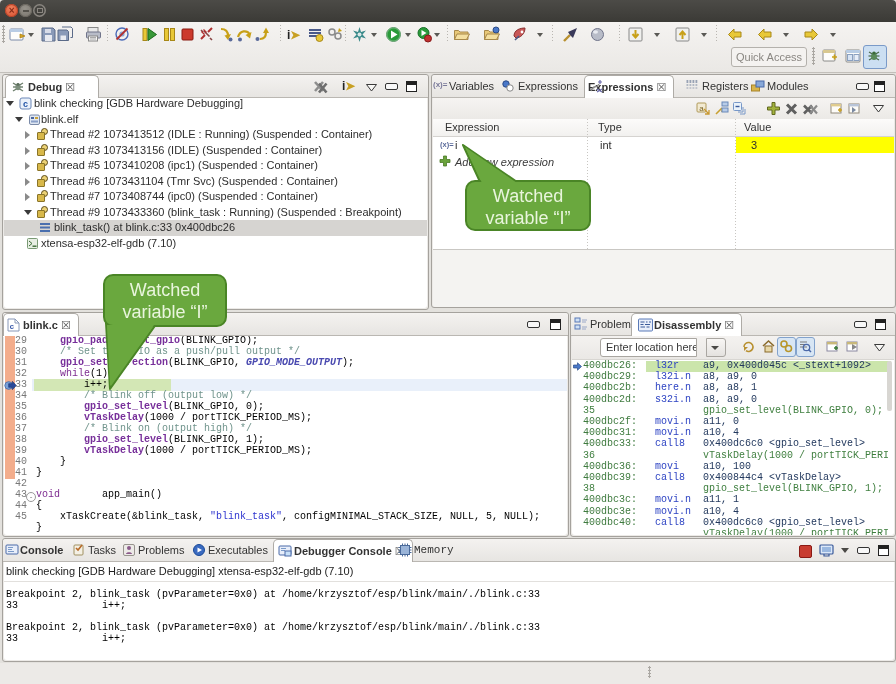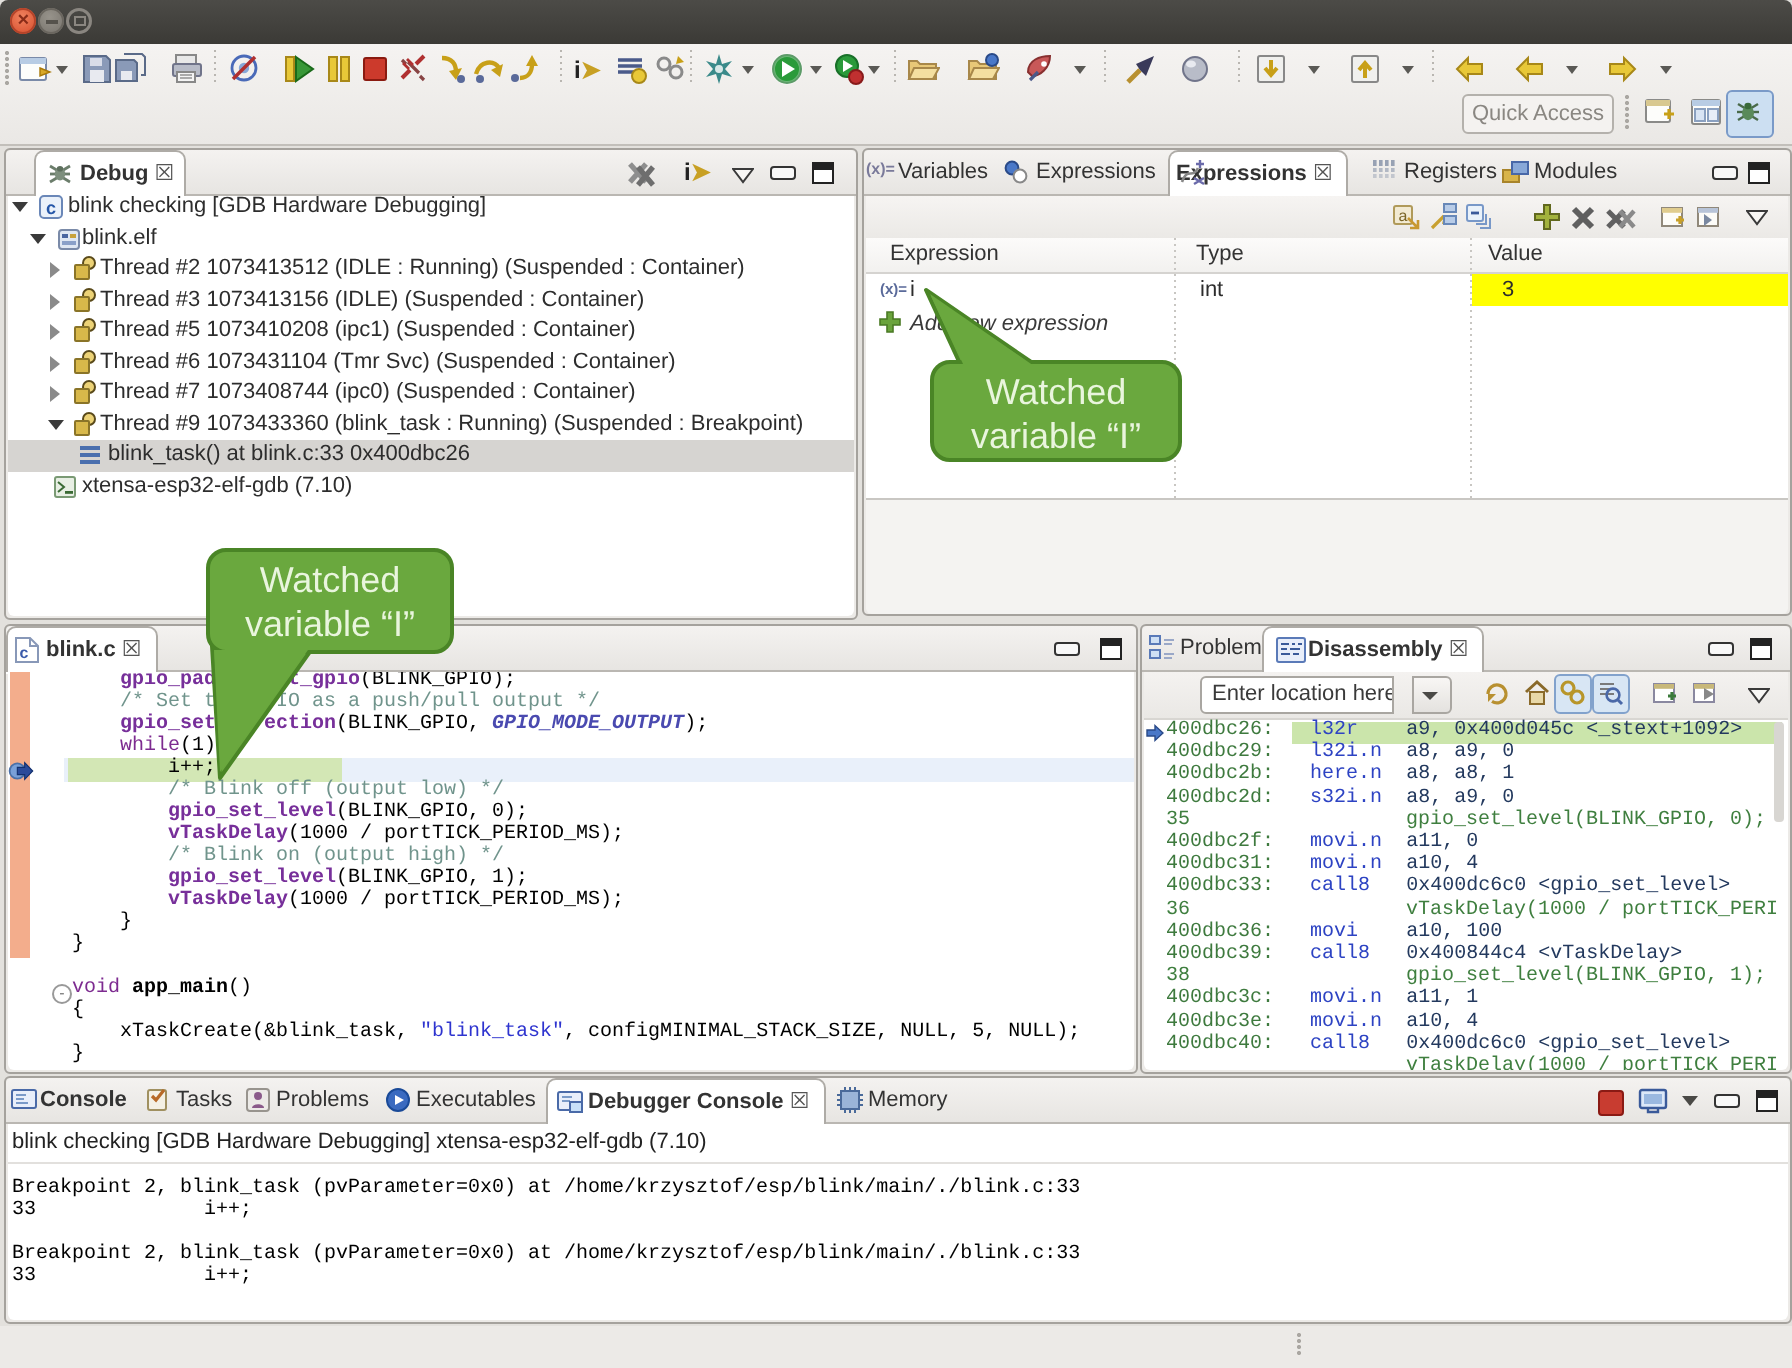--- a/index.html
+++ b/index.html
@@ -35,21 +35,21 @@
   .maxbtn:before{content:"";position:absolute;left:0;top:0;width:9px;height:3px;background:#222;}
   .viewmenu{position:absolute;width:0;height:0;border-left:4px solid transparent;border-right:4px solid transparent;border-top:5px solid #4a4946;}
   .mono{font-family:"Liberation Mono",monospace;font-size:10px;white-space:pre;}
   .sans11{font-size:11px;color:#2d2d2d;white-space:nowrap;}
   
   .kw{color:#7d2b90;font-weight:normal;}
   .fn{color:#772f9a;font-weight:bold;}
   .cm{color:#70948c;}
   .st{color:#2e34cf;}
   .mc{color:#4a4ab0;font-weight:bold;font-style:italic;}
-  .bb{font-weight:bold;}
+  .bb{font-weight:normal;margin-left:36px;}
   
   .daddr{color:#3e7a3e;}
   .dmn{color:#2d43c3;}
   .dop{color:#23395e;}
   .dsrc{color:#3f7f3f;}
   
   .callout-svg{position:absolute;overflow:visible;}
   
   .exp{position:absolute;left:0;top:4px;width:0;height:0;border-left:4px solid transparent;border-right:4px solid transparent;border-top:5px solid #3a3a3a;}
   .col{position:absolute;left:1px;top:3px;width:0;height:0;border-top:4px solid transparent;border-bottom:4px solid transparent;border-left:5px solid #8a8a8a;}
@@ -236,21 +236,21 @@
           <line x1="13.5" y1="8" x2="8" y2="8"></line>
           <line x1="13" y1="12" x2="8" y2="9"></line>
         </g>
         <ellipse cx="8" cy="8.5" rx="3" ry="3.6" fill="#5a8a5a"></ellipse>
         <ellipse cx="8" cy="5" rx="1.8" ry="1.6" fill="#3a6a3a"></ellipse>
       </svg>
   </div>
 
   <div class="panel" id="debugpanel" style="left:2px;top:74px;width:425px;height:234px;">
     <div class="tabrow"></div>
-    <div class="tab active" style="left:14px;padding:0 5px 0 22px;">
+    <div class="tab active" style="left:2px;padding:0 23px 0 22px;">
       <svg class="abs" style="left:4px;top:3px;" width="16" height="16" viewBox="0 0 16 16">
           <g stroke="#6b7d6b" stroke-width="1.4" fill="none">
             <line x1="3" y1="4" x2="8" y2="7"></line>
             <line x1="3" y1="8" x2="8" y2="8"></line>
             <line x1="3" y1="12" x2="8" y2="9"></line>
             <line x1="13" y1="4" x2="8" y2="7"></line>
             <line x1="13" y1="8" x2="8" y2="8"></line>
             <line x1="13" y1="12" x2="8" y2="9"></line>
           </g>
           <ellipse cx="8" cy="8" rx="2.6" ry="3.2" fill="#7d8f7d"></ellipse>
@@ -478,20 +478,37 @@
       <div class="abs" style="left:28px;top:43px;width:535px;height:12px;background:#e9f0fa;"></div>
 
       <div class="abs" style="left:30px;top:43px;width:137px;height:12px;background:#d3e7b5;"></div>
 
       <svg class="abs" style="left:0px;top:44px;" width="13" height="11" viewBox="0 0 14 12">
           <circle cx="5" cy="6" r="4.2" fill="#7aa0d8" stroke="#4a70a8"></circle>
           <path d="M5 4 h4 v-2.6 L13.4 6 L9 10.6 V8 H5 z" fill="#2a4a9a" stroke="#13306e" stroke-width="0.6"></path>
         </svg>
 
       <div class="abs" style="left:22px;top:156px;width:8px;height:8px;border:1px solid #999;border-radius:50%;background:#fff;font-size:8px;line-height:7px;text-align:center;color:#777;">-</div>
+      <div class="mono abs" style="left:7px;top:-1px;width:16px;line-height:11px;text-align:right;color:#787878;">29
+30
+31
+32
+33
+34
+35
+36
+37
+38
+39
+40
+41
+42
+43
+44
+45</div>
       <div class="mono abs" style="left:32px;top:-1px;line-height:11px;color:#000;"><span class="fn">    gpio_pad_select_gpio</span>(BLINK_GPIO);
 <span class="cm">    /* Set the GPIO as a push/pull output */</span>
 <span class="fn">    gpio_set_direction</span>(BLINK_GPIO, <span class="mc">GPIO_MODE_OUTPUT</span>);
     <span class="kw">while</span>(1)
         i++;
 <span class="cm">        /* Blink off (output low) */</span>
         <span class="fn">gpio_set_level</span>(BLINK_GPIO, 0);
         <span class="fn">vTaskDelay</span>(1000 / portTICK_PERIOD_MS);
 <span class="cm">        /* Blink on (output high) */</span>
         <span class="fn">gpio_set_level</span>(BLINK_GPIO, 1);
@@ -622,21 +639,21 @@
       <span class="tablabel">Executables</span>
     </div>
     <div class="tab active" style="left:270px;padding:0 7px 0 20px;">
       <svg class="abs" style="left:4px;top:4px;" width="14" height="14" viewBox="0 0 14 14">
           <rect x="1" y="2" width="12" height="9" rx="1" fill="#e8eefa" stroke="#4a6aa8"></rect>
           <path d="M3 4.5 h5 M3 6.5 h4" stroke="#7a9ac8" stroke-width="1"></path>
           <rect x="7" y="7" width="6" height="5" fill="#c8e0f8" stroke="#4a6aa8"></rect>
         </svg>
       <span class="tablabel">Debugger Console <span style="font-weight:normal;color:#555;">☒</span></span>
     </div>
-    <div class="tab" style="left:412px;padding:0 6px 0 19px;">
+    <div class="tab" style="left:392px;padding:0 6px 0 19px;font-family:Liberation Mono, monospace;">
       <svg class="abs" style="left:3px;top:4px;" width="14" height="14" viewBox="0 0 14 14">
           <rect x="2.5" y="2.5" width="9" height="9" fill="#9ab4d8" stroke="#4a6a9a"></rect>
           <path d="M4.5 0.5 v2 M7 0.5 v2 M9.5 0.5 v2 M4.5 11.5 v2 M7 11.5 v2 M9.5 11.5 v2 M0.5 4.5 h2 M0.5 7 h2 M0.5 9.5 h2 M11.5 4.5 h2 M11.5 7 h2 M11.5 9.5 h2" stroke="#4a6a9a"></path>
         </svg>
       <span class="tablabel">Memory</span>
     </div>
 
     <div class="abs" style="left:796px;top:6px;width:11px;height:11px;background:#c83c30;border:1px solid #8a1a14;border-radius:2px;"></div>
     <svg class="abs" style="left:816px;top:5px;" width="15" height="14" viewBox="0 0 15 14">
         <rect x="1" y="1" width="13" height="9" rx="1" fill="#dce8f8" stroke="#3a5a9a" stroke-width="1.2"></rect>

